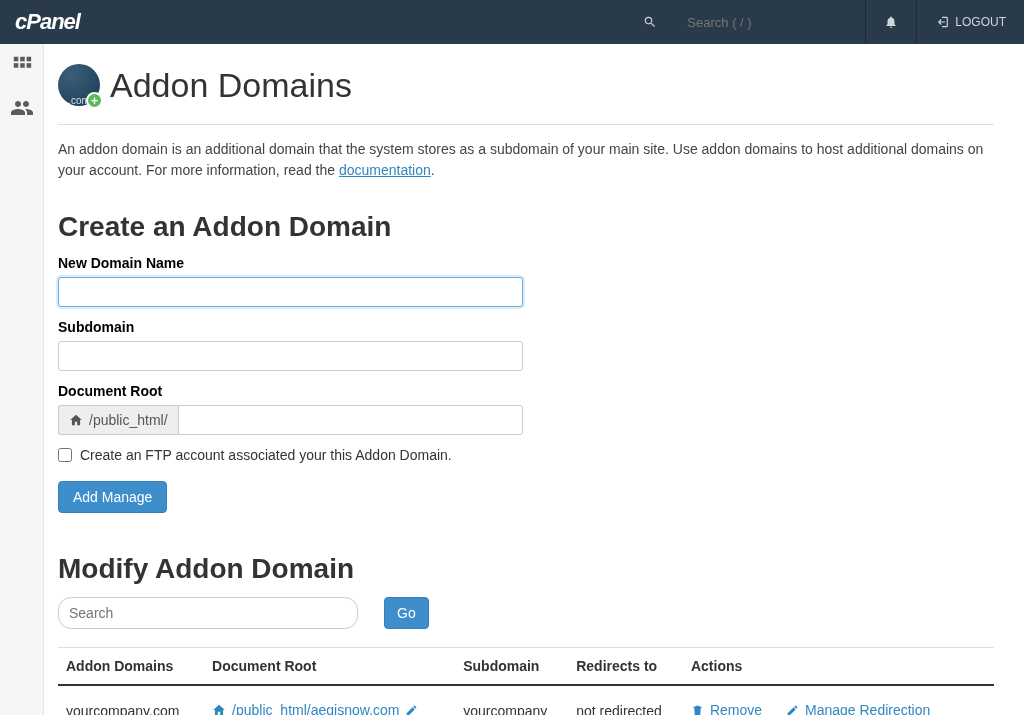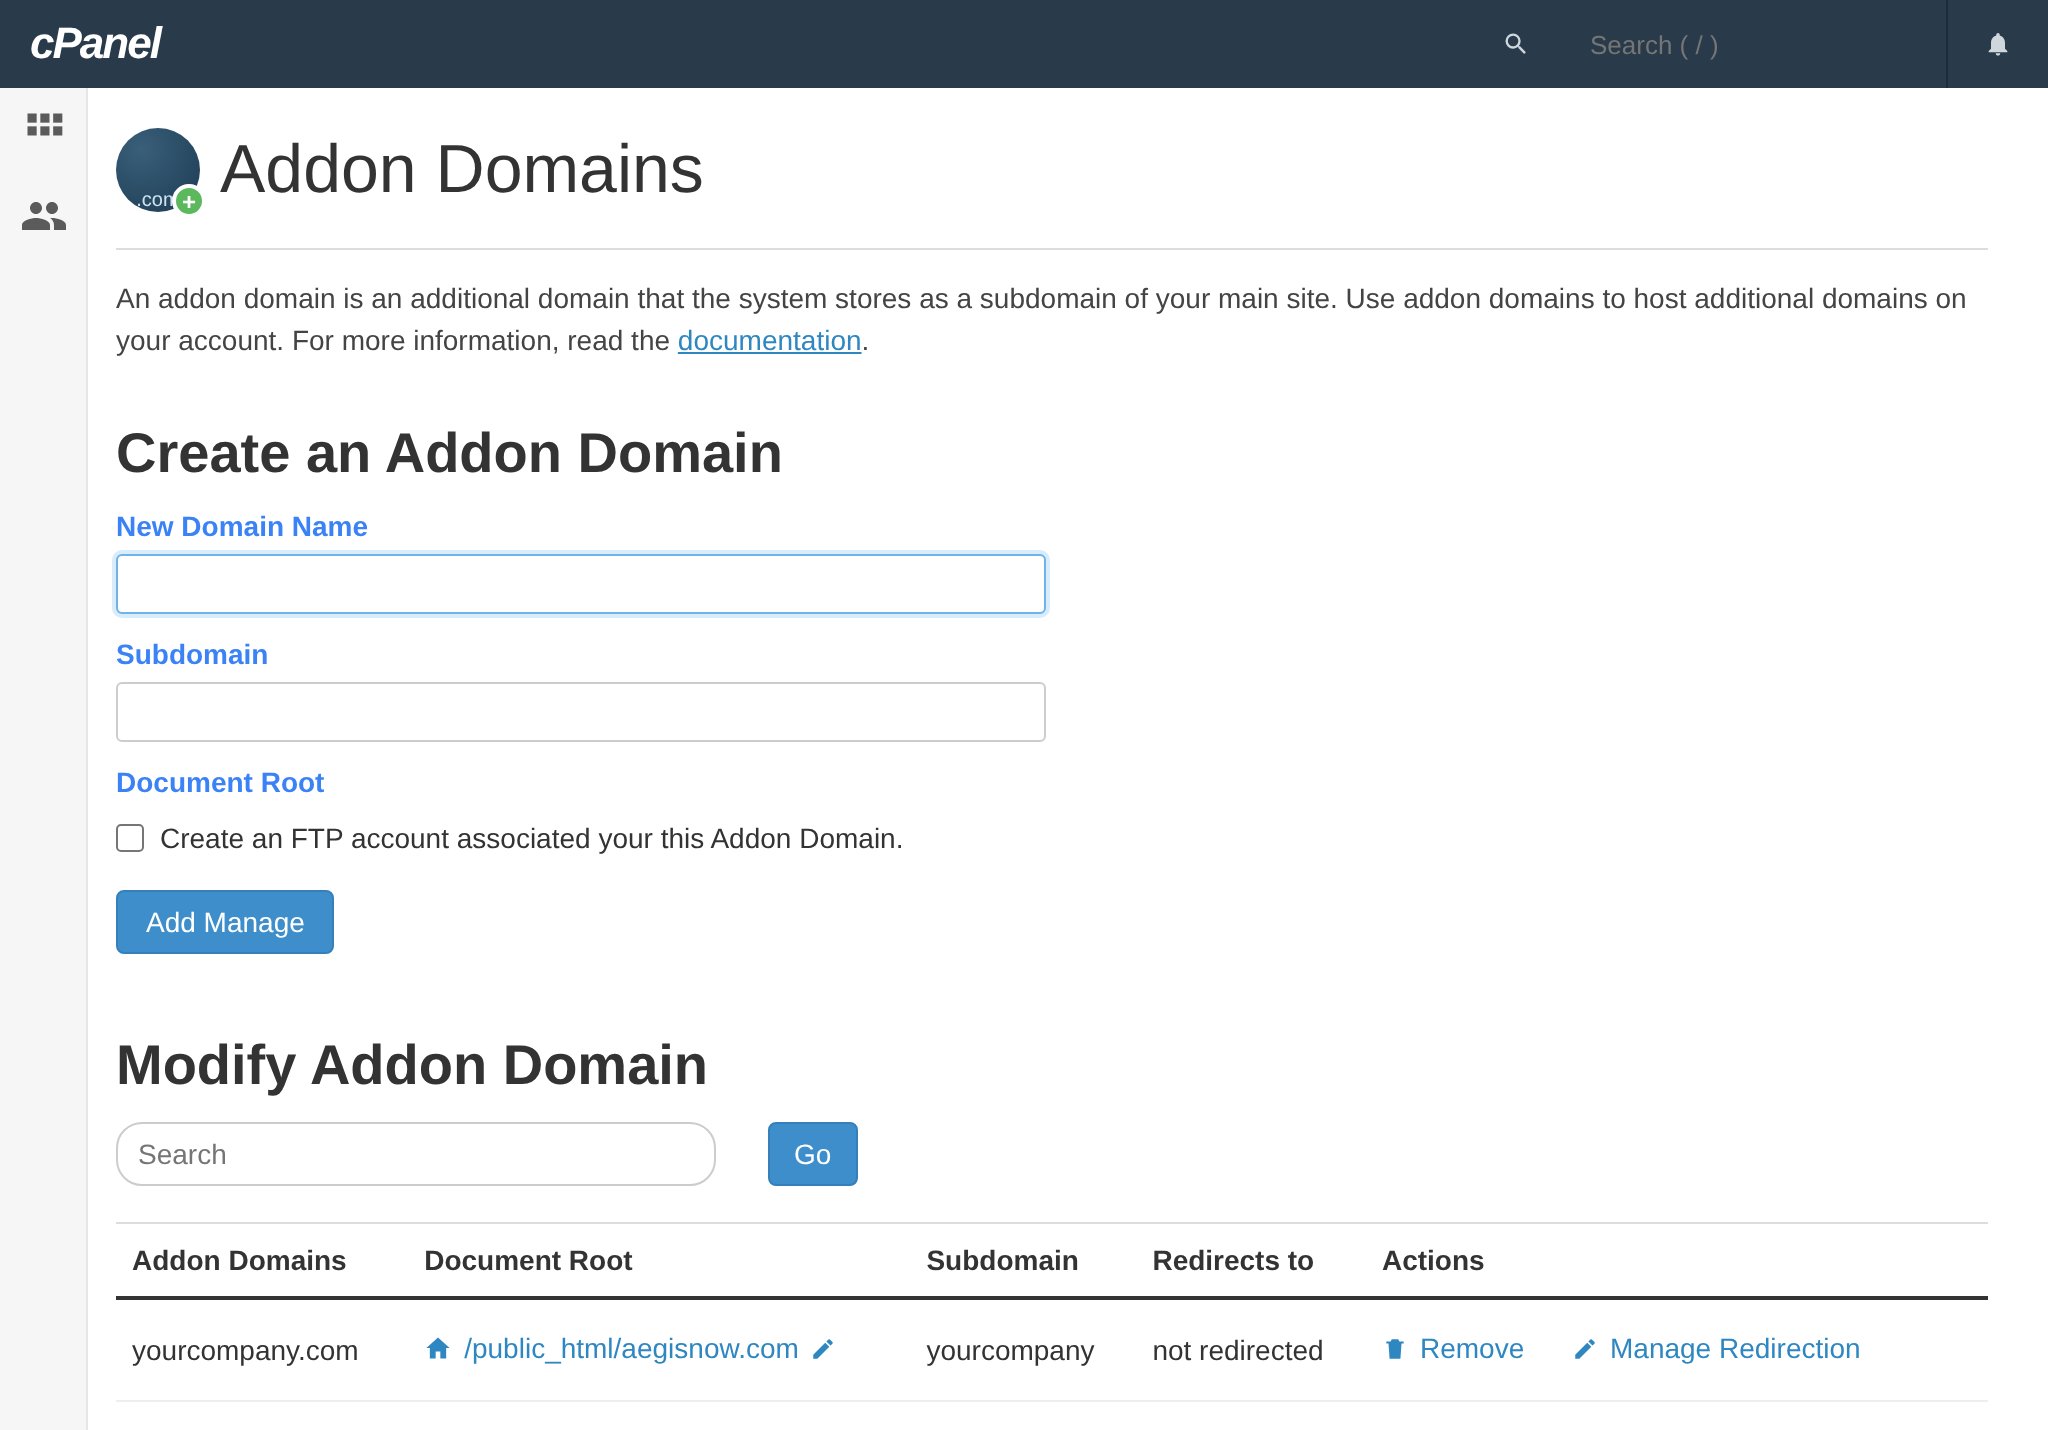--- a/index.html
+++ b/index.html
@@ -26,21 +26,21 @@
   .page-header { display: flex; align-items: center; gap: 10px; border-bottom: 1px solid #ddd; padding-bottom: 18px; margin-bottom: 14px; }
   .page-icon { width: 42px; height: 42px; border-radius: 50%; background: radial-gradient(circle at 30% 25%, #3a5f7a, #1c3b52); position: relative; display: flex; align-items: flex-end; justify-content: center; color: #cfe2ef; font-size: 10px; }
   .page-icon .dot { position: absolute; right: -3px; bottom: -3px; width: 17px; height: 17px; border-radius: 50%; background: #5cb85c; border: 2px solid #fff; display: flex; align-items: center; justify-content: center; color: #fff; font-size: 12px; font-weight: bold; }
   .page-title { font-size: 34px; font-weight: 400; color: #333; }
 
   .intro { font-size: 14px; color: #444; margin-bottom: 30px; line-height: 1.5; }
   .intro a { color: #2f87c1; }
 
   h2.section { font-size: 28px; font-weight: 700; color: #333; margin-bottom: 12px; }
   .form-group { margin-bottom: 12px; }
-  .form-group label { display: block; font-size: 14px; color: #3b82f6; margin-bottom: 6px; font-weight: 600; }
+  .form-group label { display: block; font-size: 14px; color: #000000; margin-bottom: 6px; font-weight: 600; }
   .form-group input[type="text"] { width: 465px; height: 30px; border: 1px solid #ccc; border-radius: 3px; padding: 4px 8px; font-size: 14px; outline: none; }
   .form-group.focused input[type="text"] { border-color: #6bb3e8; box-shadow: 0 0 0 2px rgba(107,179,232,0.25); }
   .input-group { display: flex; width: 465px; }
   .input-addon { display: flex; align-items: center; gap: 6px; background: #eeeeee; border: 1px solid #ccc; border-right: none; border-radius: 3px 0 0 3px; padding: 0 10px; color: #555; font-size: 14px; height: 30px; }
   .input-group input[type="text"] { flex: 1; border-radius: 0 3px 3px 0; width: auto; }
 
   .checkbox-row { display: flex; align-items: center; gap: 8px; font-size: 14px; color: #333; margin: 6px 0 18px; }
   .checkbox-row input { width: 14px; height: 14px; }
 
   .btn { display: inline-flex; align-items: center; justify-content: center; height: 32px; padding: 0 14px; border-radius: 4px; border: 1px solid transparent; font-size: 14px; cursor: pointer; }
@@ -74,20 +74,28 @@
           </svg>
       </span>
       <input class="search-input" placeholder="Search ( / )" style="">
     </div>
     <div class="nav-item">
       <span>
         <svg width="14" height="14" viewBox="0 0 24 24" fill="#cfd6dc">
             <path d="M12 22a2 2 0 002-2h-4a2 2 0 002 2zm6-6V11c0-3.07-1.63-5.64-4.5-6.32V4a1.5 1.5 0 10-3 0v.68C7.64 5.36 6 7.92 6 11v5l-2 2v1h16v-1l-2-2z"></path>
           </svg>
       </span>
+    </div>
+    <div class="nav-item">
+      <span>
+        <svg width="14" height="14" viewBox="0 0 24 24" fill="#cfd6dc">
+            <path d="M10 17l1.4-1.4L8.8 13H17v-2H8.8l2.6-2.6L10 7l-5 5 5 5zM20 3H12v2h8v14h-8v2h8a2 2 0 002-2V5a2 2 0 00-2-2z"></path>
+          </svg>
+      </span>
+      <span>LOGOUT</span>
     </div>
   </div>
 </div>
 
 <div class="main-wrap">
 
   <div class="sidebar">
     <div class="sidebar-btn">
       <span>
         <svg width="22" height="22" viewBox="0 0 24 24" fill="#5b5b5b">
@@ -130,20 +138,31 @@
       <input type="text" style="">
     </div>
 
     <div class="form-group">
       <label>Subdomain</label>
       <input type="text" style="">
     </div>
 
     <div class="form-group">
       <label>Document Root</label>
+      <div class="input-group">
+        <span class="input-addon">
+          <span>
+            <svg width="14" height="14" viewBox="0 0 24 24" fill="#555">
+                <path d="M12 3l10 9h-3v9h-5v-6H10v6H5v-9H2l10-9z"></path>
+              </svg>
+          </span>
+          <span>/public_html/</span>
+        </span>
+        <input type="text" style="">
+      </div>
     </div>
 
     <div class="checkbox-row">
       <input type="checkbox" style="">
       <span>Create an FTP account associated your this Addon Domain.</span>
     </div>
 
     <button class="btn btn-primary">Add Manage</button>
 
     <div style="height:40px"></div>

